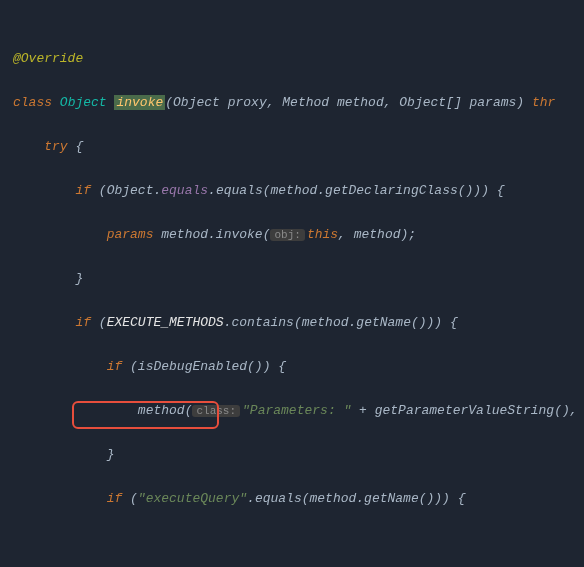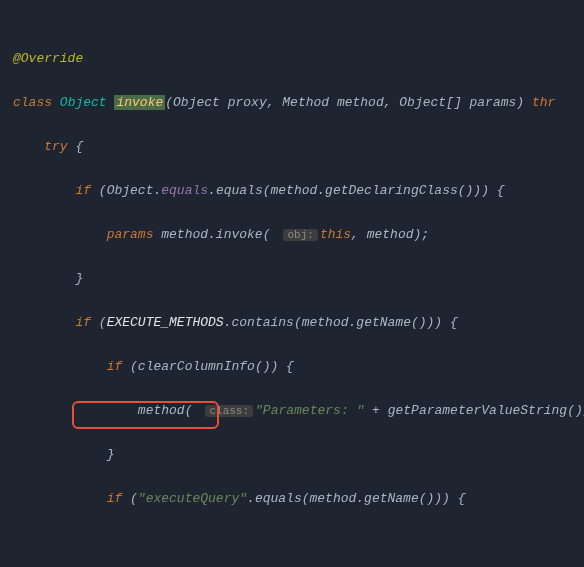--- a/index.html
+++ b/index.html
@@ -30,21 +30,21 @@
   .method-def-hl { background: #4a6b4a; color: #ffc66d; padding:0 2px;}
   .field { color: #9876aa; }
   .str { color: #6a8759; }
   .param-hint {
     background: #3d3d3d;
     color: #8a8a8a;
     font-style: normal;
     padding: 0 4px;
     border-radius: 3px;
     font-size: 11px;
-    margin: 0 2px 0 13px;
+    margin: 0 2px 0 0;
   }
   .const-italic { color: #e5e5e5; font-style: italic; }
   .red-box {
     position: absolute;
     border: 2.5px solid #e74e3c;
     border-radius: 6px;
     left: 72px;
     top: 401px;
     width: 143px;
     height: 24px;
@@ -57,21 +57,21 @@
 
 <div class="code-area">
 
 <div class="line"><span class="annot">@Override</span></div>
 <div class="line"><span class="kw">class</span> <span class="type">Object</span> <span class="method-def-hl">invoke</span><span>(Object proxy, Method method, Object[] params) </span><span class="kw">thr</span></div>
 <div class="line">    <span class="kw">try</span> <span class="brace">{</span></div>
 <div class="line">        <span class="kw">if</span> (Object.<span class="field">equals</span>.<span>equals</span>(method.<span>getDeclaringClass</span>())) <span class="brace">{</span></div>
 <div class="line">            <span class="kw">params</span> method.<span>invoke</span>(<span class="param-hint">obj:</span><span class="kw">this</span>, <span>method</span>);</div>
 <div class="line">        <span class="brace">}</span></div>
 <div class="line">        <span class="kw">if</span> (<span class="const-italic">EXECUTE_METHODS</span>.<span>contains</span>(method.<span>getName</span>())) <span class="brace">{</span></div>
-<div class="line">            <span class="kw">if</span> (<span>clearColumnInfo</span>()) <span class="brace">{</span></div>
+<div class="line">            <span class="kw">if</span> (<span>isDebugEnabled</span>()) <span class="brace">{</span></div>
 <div class="line">                <span>method</span>(<span class="param-hint">class:</span><span class="str">"Parameters: "</span> + <span>getParameterValueString</span>(),</div>
 <div class="line">            <span class="brace">}</span></div>
 <div class="line">            <span class="kw">if</span> (<span class="str">"executeQuery"</span>.<span>equals</span>(method.<span>getName</span>())) <span class="brace">{</span></div>
 
 
 
 
 
 
 

